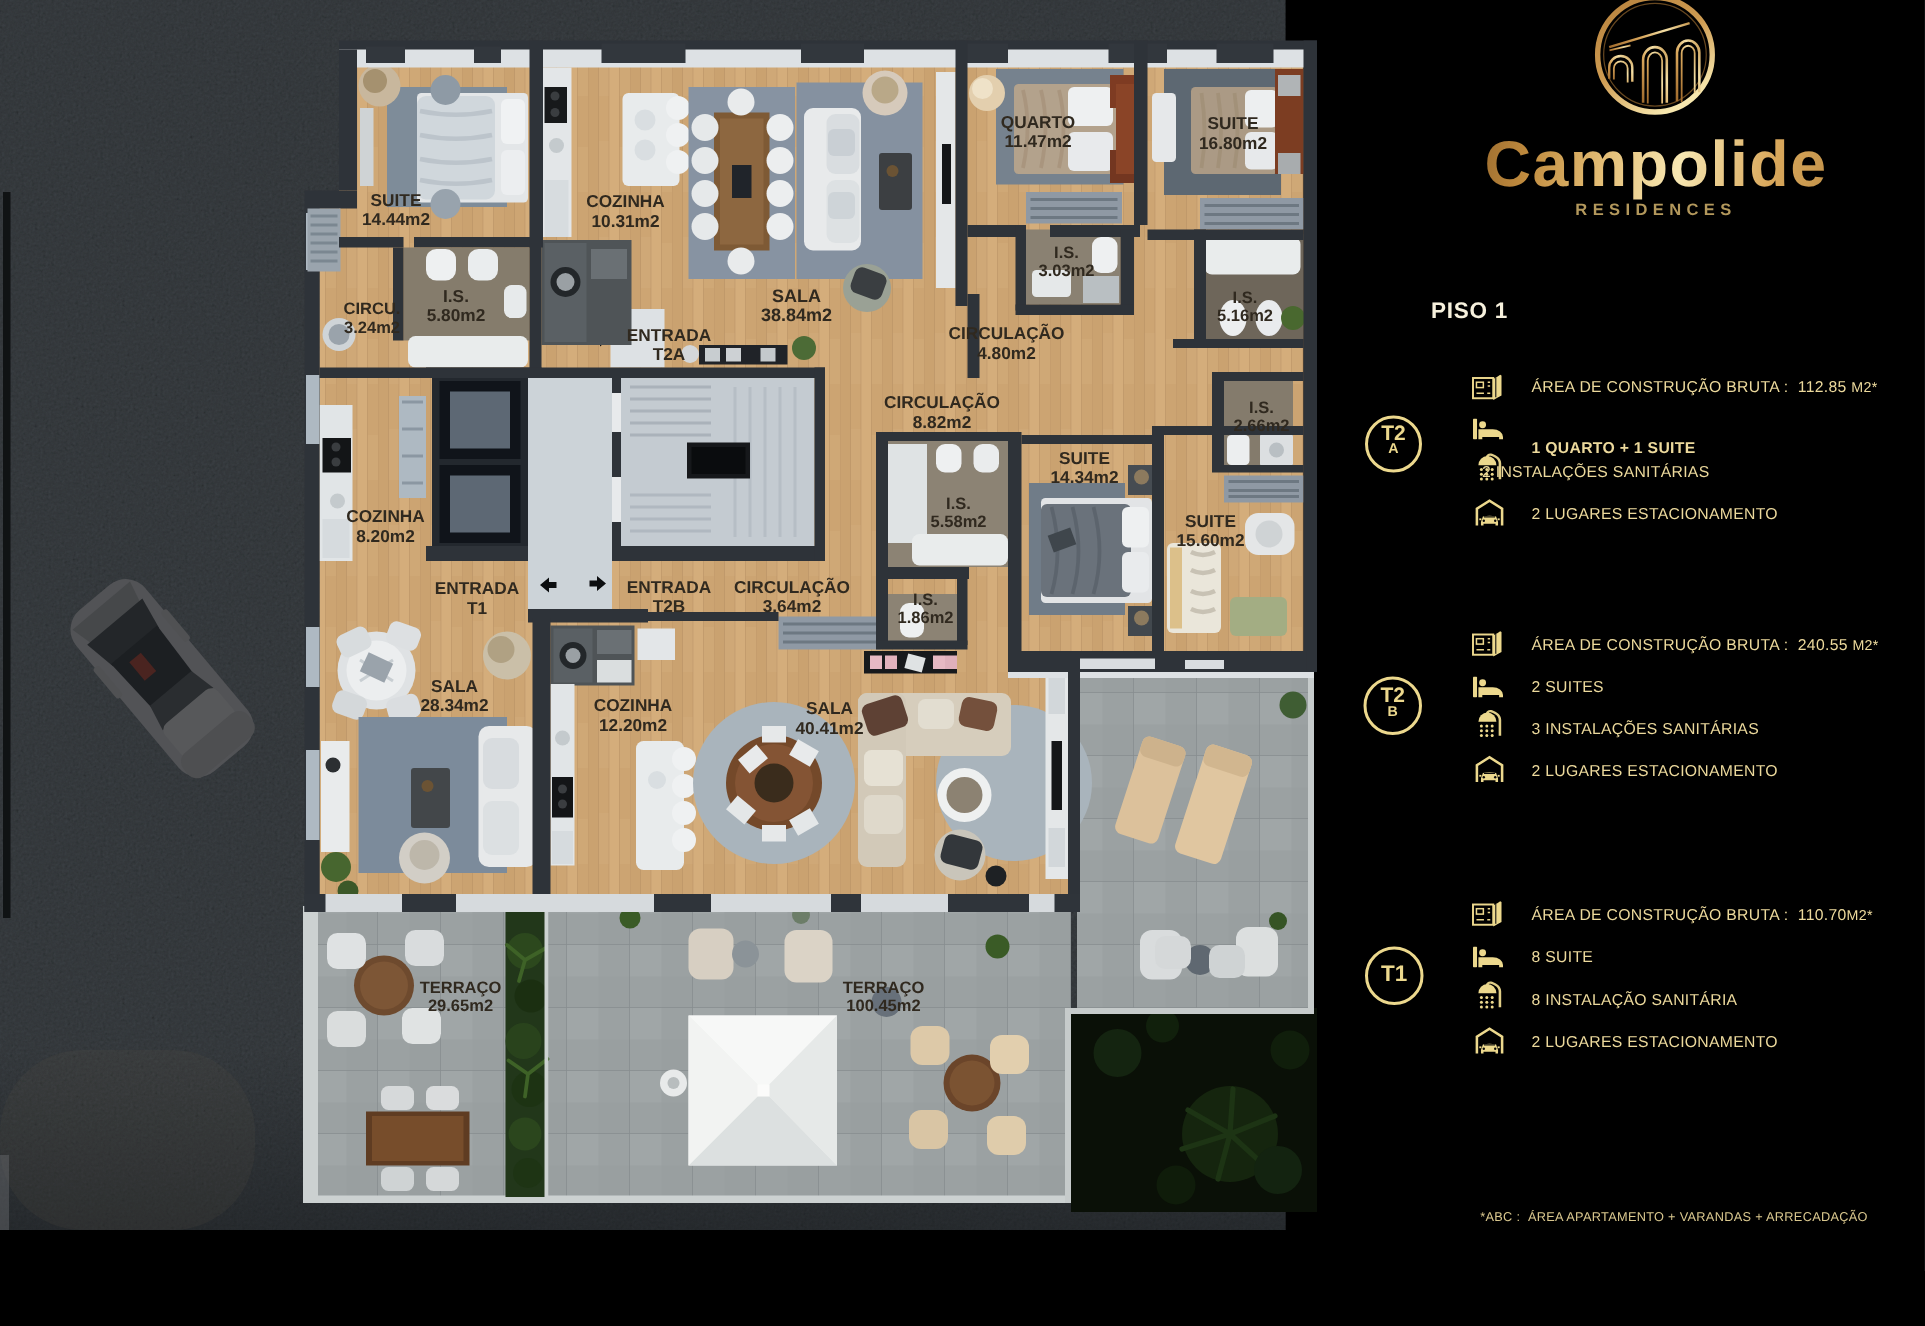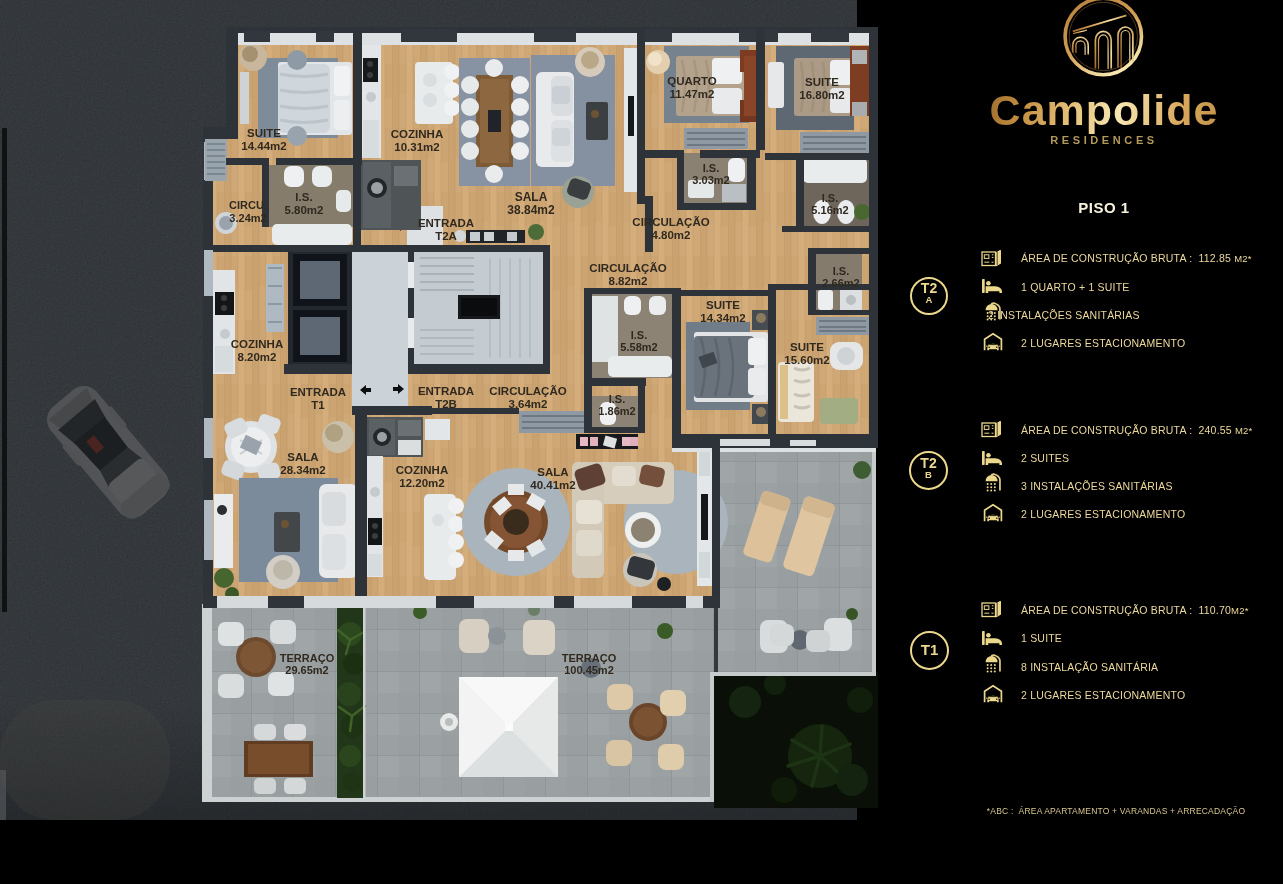--- a/index.html
+++ b/index.html
@@ -778,21 +778,21 @@
 <path d="M78,67.5 V35 a7.45,8 0 0 1 14.9,0 V61.5" stroke-width="1.7"></path>
 <path d="M81.1,68 V35.5 a4.35,5 0 0 1 8.7,0 V62" stroke-width="1.2"></path>
 </g>
 </g>
 </svg>
 
 <div class="abs" style="left:954px;top:86px;width:300px;text-align:center;font-size:43px;font-weight:700;letter-spacing:1px;background:linear-gradient(100deg,#7a4f20 0%,#c08b3e 22%,#e3bc74 38%,#f7e7b2 55%,#d9a85c 75%,#b0803a 100%);-webkit-background-clip:text;background-clip:text;color:transparent;">Campolide</div>
 
 <div class="abs" style="left:954px;top:134px;width:300px;text-align:center;font-size:11px;font-weight:700;letter-spacing:3.6px;color:#b3985c;">RESIDENCES</div>
 
-<div class="abs" style="left:954px;top:199px;width:300px;text-align:center;font-size:15px;font-weight:700;letter-spacing:.5px;color:#f7f1dd;">PISO 1</div>
+<div class="abs" style="left:954px;top:199px;width:300px;font-size:15px;font-weight:700;letter-spacing:.5px;color:#f7f1dd;">PISO 1</div>
 
 <div class="abs" style="left:910px;top:277px;width:34px;height:34px;border:2.6px solid #ecd88d;border-radius:50%;text-align:center;color:#ecd88d;">
 <div style="font-size:14px;font-weight:700;margin-top:3px;line-height:13px;">T2</div>
 <div style="font-size:9.5px;font-weight:700;line-height:9px;">A</div>
 </div>
 
 <div class="abs" style="left:909px;top:451px;width:35px;height:35px;border:2.6px solid #ecd88d;border-radius:50%;text-align:center;color:#ecd88d;">
 <div style="font-size:14px;font-weight:700;margin-top:4px;line-height:13px;">T2</div>
 <div style="font-size:9.5px;font-weight:700;line-height:9px;">B</div>
 </div>
@@ -814,21 +814,21 @@
 <div class="abs goldrow" style="left:1021px;top:252px;">ÁREA DE CONSTRUÇÃO BRUTA :&nbsp; 112.85 <span style="font-size:9.5px">M2*</span></div>
 
 <svg class="abs" style="left:982px;top:279px" width="21" height="14" viewBox="0 0 21 14">
     <g fill="#ecd88d">
       <rect x="0" y="0" width="2.7" height="14" rx=".7"></rect>
       <circle cx="6.4" cy="4.2" r="2.3"></circle>
       <path d="M3.6,10 V7.2 h9.6 a6.8,5.2 0 0 1 6.8,5.2 v1.6 h-2.6 v-1.7 H6.2 v1.7 H3.6 Z"></path>
     </g>
   </svg>
 
-<div class="abs goldrow" style="left:1021px;top:281px;">1 QUARTO + 1 SUITE</div>
+<div class="abs goldrow" style="left:1021px;top:293px;font-weight:bold;">1 QUARTO + 1 SUITE</div>
 
 <svg class="abs" style="left:985px;top:302px" width="17" height="19" viewBox="0 0 17 19">
     <g fill="#ecd88d">
       <path d="M0.6,8.2 a6,6.2 0 0 1 12,0 Z"></path>
       <path d="M5.6,2.6 C5.8,0.6 8,-0.2 9.8,0.5 C12.8,1.6 15.8,3.4 15.8,7 V17.5 h-1.7 V7 C14.1,4.4 12,3 9.2,2 C8.2,1.65 7.4,2.1 7.3,2.9 Z" opacity=".95"></path>
       <circle cx="2.6" cy="11" r="1"></circle>
       <circle cx="6.2" cy="11" r="1"></circle>
       <circle cx="9.8" cy="11" r="1"></circle>
       <circle cx="2.6" cy="14.2" r="1"></circle>
       <circle cx="6.2" cy="14.2" r="1"></circle>
@@ -922,21 +922,21 @@
 <div class="abs goldrow" style="left:1021px;top:604px;">ÁREA DE CONSTRUÇÃO BRUTA :&nbsp; 110.70<span style="font-size:9.5px">M2*</span></div>
 
 <svg class="abs" style="left:982px;top:631px" width="21" height="14" viewBox="0 0 21 14">
     <g fill="#ecd88d">
       <rect x="0" y="0" width="2.7" height="14" rx=".7"></rect>
       <circle cx="6.4" cy="4.2" r="2.3"></circle>
       <path d="M3.6,10 V7.2 h9.6 a6.8,5.2 0 0 1 6.8,5.2 v1.6 h-2.6 v-1.7 H6.2 v1.7 H3.6 Z"></path>
     </g>
   </svg>
 
-<div class="abs goldrow" style="left:1021px;top:632px;">1 SUITE</div>
+<div class="abs goldrow" style="left:1021px;top:632px;">8 SUITE</div>
 
 <svg class="abs" style="left:985px;top:654px" width="17" height="19" viewBox="0 0 17 19">
     <g fill="#ecd88d">
       <path d="M0.6,8.2 a6,6.2 0 0 1 12,0 Z"></path>
       <path d="M5.6,2.6 C5.8,0.6 8,-0.2 9.8,0.5 C12.8,1.6 15.8,3.4 15.8,7 V17.5 h-1.7 V7 C14.1,4.4 12,3 9.2,2 C8.2,1.65 7.4,2.1 7.3,2.9 Z" opacity=".95"></path>
       <circle cx="2.6" cy="11" r="1"></circle>
       <circle cx="6.2" cy="11" r="1"></circle>
       <circle cx="9.8" cy="11" r="1"></circle>
       <circle cx="2.6" cy="14.2" r="1"></circle>
       <circle cx="6.2" cy="14.2" r="1"></circle>

